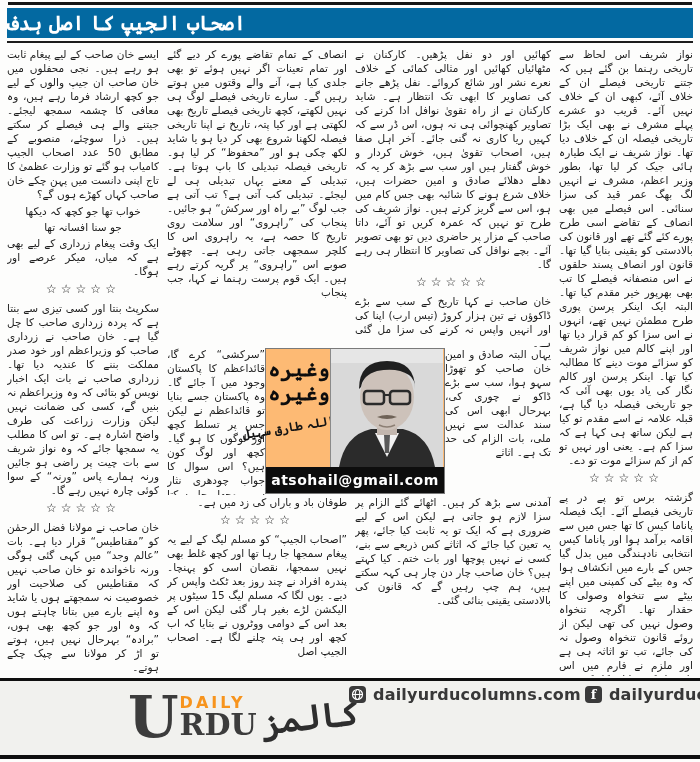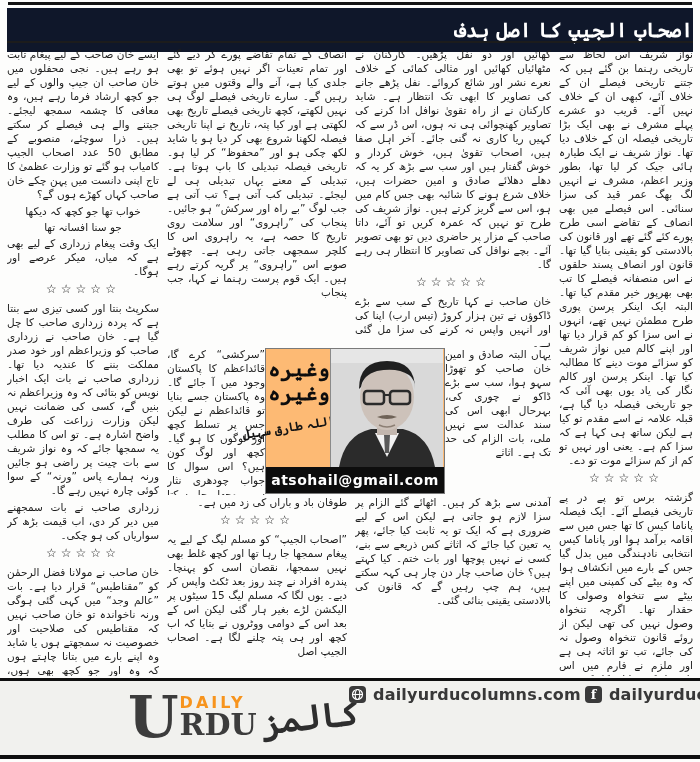--- a/index.html
+++ b/index.html
@@ -1,22 +1,22 @@
 <!DOCTYPE html>
 <html lang="ur" style="--accent: #f7941d;"><head>
 <meta charset="utf-8">
 <style>
   html,body{margin:0;padding:0;}
   body{background:#888;font-family:"DejaVu Sans","Liberation Sans",sans-serif;}
   .page{position:relative;width:700px;height:762px;margin:0 auto;background:#fdfdfc;overflow:hidden;}
 
   
   .top-rule{position:absolute;left:8px;right:8px;top:2px;height:3px;background:#141414;}
-  .title-bar{position:absolute;left:7px;right:7px;top:8px;height:44px;background:#0f172a;
-             display:flex;align-items:center;justify-content:flex-end;}
+  .title-bar{position:absolute;left:7px;right:7px;top:8px;height:30px;background:#0369a1;
+             display:flex;align-items:center;justify-content:flex-start;}
   .title-bar span{color:#ffffff;font-size:20px;font-weight:bold;direction:rtl;
                   font-family:"DejaVu Serif","Liberation Serif",serif;letter-spacing:1px;}
   .under-rule{position:absolute;left:7px;right:7px;top:41px;height:2px;background:#1c1c1c;}
 
   
   .body-cols{position:absolute;left:7px;top:47px;width:686px;height:629px;
              display:flex;flex-direction:row-reverse;gap:8px;overflow:hidden;}
   .col{height:100%;overflow:hidden;direction:rtl;}
   .c1{width:134px;}
   .c2{width:196px;display:flex;flex-direction:column;align-items:flex-end;}
@@ -119,21 +119,20 @@
         </div>
     </div>
 
     <div class="col c4">
         <p class="para">ایسے خان صاحب کے لیے پیغام ثابت ہو رہے ہیں۔ نجی محفلوں میں خان صاحب ان جیپ والوں کے لیے جو کچھ ارشاد فرما رہے ہیں، وہ معافی کا چشمہ سمجھ لیجئے۔ جیتنے والے ہی فیصلے کر سکتے ہیں۔ ذرا سوچئے، منصوبے کے مطابق 50 عدد اصحاب الجیپ کامیاب ہو گئے تو وزارت عظمیٰ کا تاج اپنی دانست میں پہن چکے خان صاحب کہاں کھڑے ہوں گے؟</p>
         <div class="verse">خواب تھا جو کچھ کہ دیکھا</div>
         <div class="verse">جو سنا افسانہ تھا</div>
         <p class="para">ایک وقت پیغام زرداری کے لیے بھی ہے کہ میاں، میکر عرصے اور ہوگا۔</p>
         <div class="stars">☆☆☆☆☆</div>
         <p class="para">سکرپٹ بنتا اور کسی تیزی سے بنتا ہے کہ پردہ زرداری صاحب کا چل گیا ہے۔ خان صاحب نے زرداری صاحب کو وزیراعظم اور خود صدر مملکت بننے کا عندیہ دیا تھا۔ زرداری صاحب نے بات ایک اخبار نویس کو بتائی کہ وہ وزیراعظم نہ بنیں گے، کسی کی ضمانت نہیں لیکن وزارت زراعت کی طرف واضح اشارہ ہے۔ تو اس کا مطلب یہ سمجھا جائے کہ وہ نواز شریف سے بات چیت پر راضی ہو جائیں ورنہ ہمارے پاس ”ورنہ“ کے سوا کوئی چارہ نہیں رہے گا۔</p>
-        <p class="para">زرداری صاحب نے بات سمجھنے میں دیر کر دی، اب قیمت بڑھ کر سواریاں کی ہو چکی۔</p>
         <div class="stars">☆☆☆☆☆</div>
         <p class="para">خان صاحب نے مولانا فضل الرحمٰن کو ”مقناطیس“ قرار دیا ہے۔ بات ”عالم وجد“ میں کہی گئی ہوگی ورنہ ناخواندہ تو خان صاحب نہیں کہ مقناطیس کی صلاحیت اور خصوصیت نہ سمجھتے ہوں یا شاید وہ اپنے بارے میں بتانا چاہتے ہوں کہ وہ اور جو کچھ بھی ہوں، ”برادہ“ بہرحال نہیں ہیں، ہوتے تو اڑ کر مولانا سے چپک چکے ہوتے۔</p>
       </div>
   </div>
 
   <div class="author-box">
     <div class="ab-label">
       <div class="ab-colname">وغیرہ</div>
       <div class="ab-colname">وغیرہ</div>
       <div class="ab-author">عبداللہ طارق سہیل</div>

